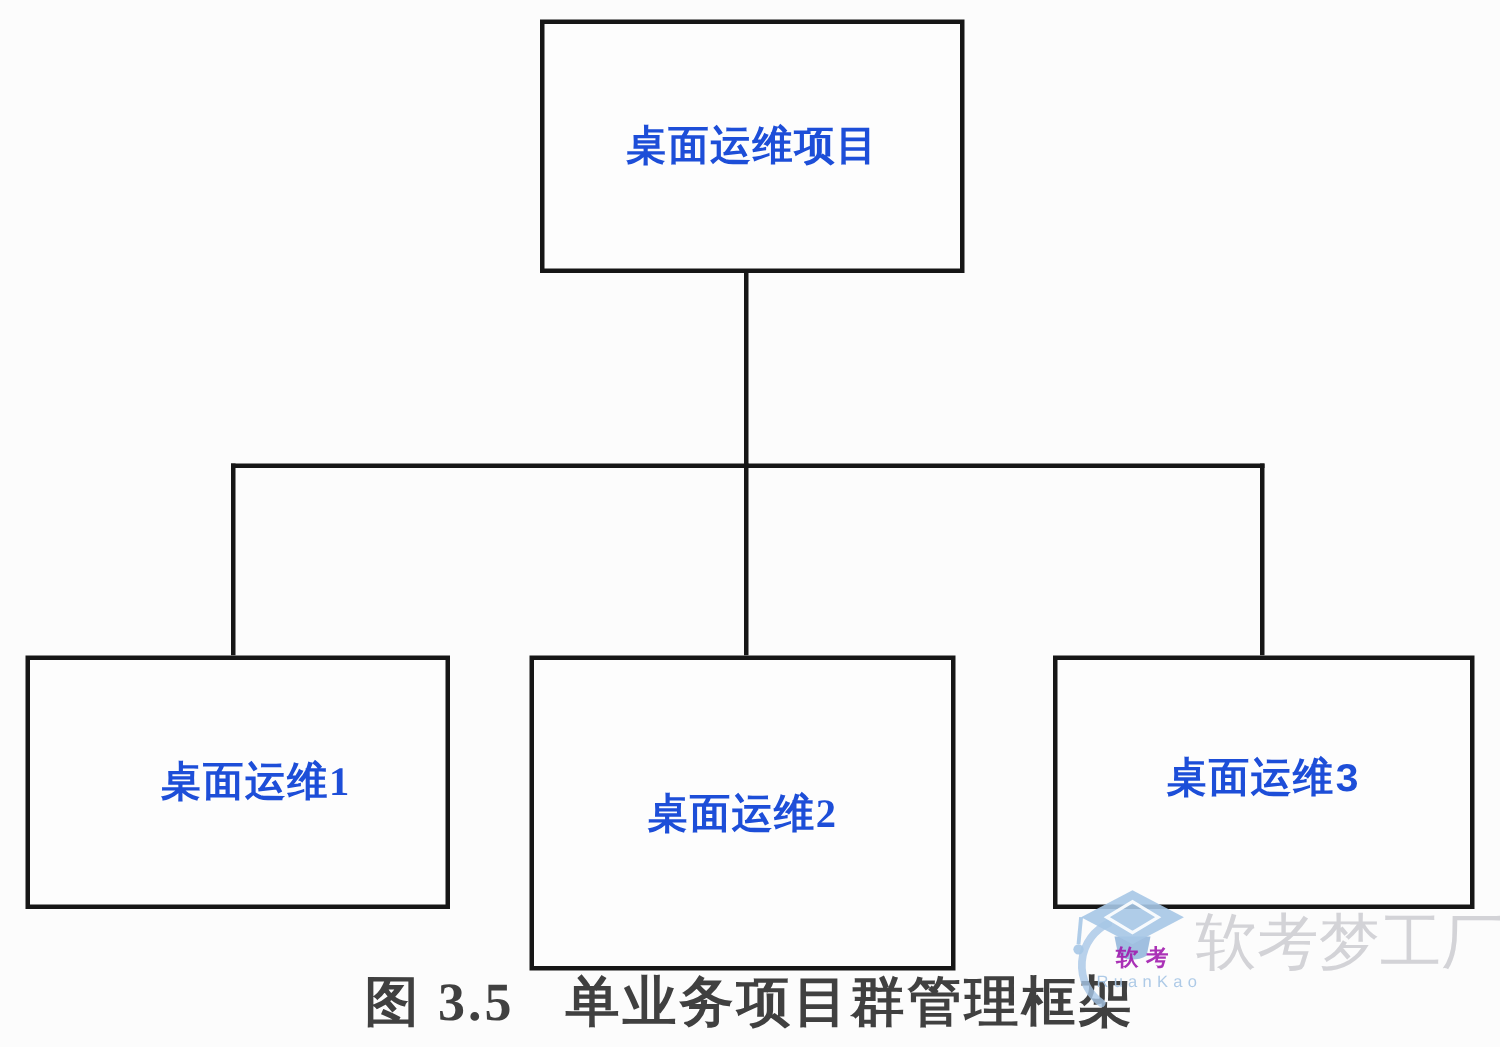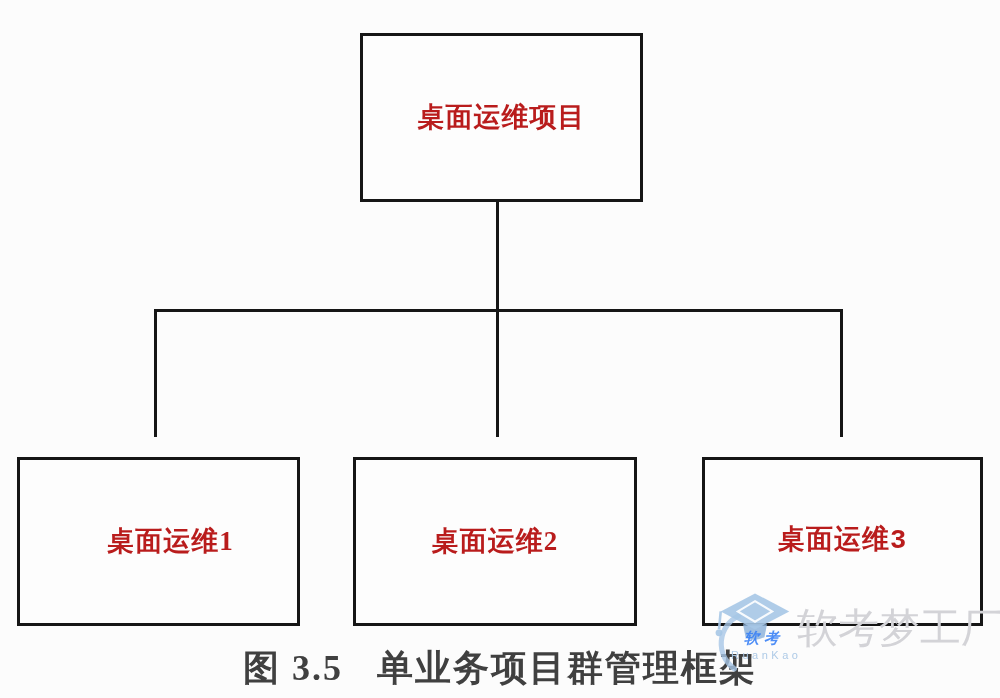--- a/index.html
+++ b/index.html
@@ -17,30 +17,29 @@
   .box {
     position: absolute;
     box-sizing: border-box;
     border: 3px solid #161616;
     background: #fdfdfd;
     display: flex;
     flex-direction: column;
     align-items: center;
     justify-content: center;
     text-align: center;
-    color: #b91c1c;
+    color: #1d4ed8;
     font-weight: bold;
     font-size: 27px;
     line-height: 1.35;
     letter-spacing: 1px;
-    margin-top: 20px;
   }
   .box-root { left: 360px; top: 13px;  width: 283px; height: 169px; }
   .box-c1   { left: 17px;  top: 437px; width: 283px; height: 169px; padding-left: 24px; }
-  .box-c2   { left: 353px; top: 437px; width: 284px; height: 169px; }
+  .box-c2   { left: 353px; top: 437px; width: 284px; height: 210px; }
   .box-c3   { left: 702px; top: 437px; width: 281px; height: 169px; font-family: Liberation Mono, monospace; }
   .line {
     position: absolute;
     background: #161616;
   }
   .line-v-root { left: 496px; top: 182px; width: 3px;   height: 130px; }
   .line-h-main { left: 154px; top: 309px; width: 689px; height: 3px;  }
   .line-v-c1   { left: 154px; top: 309px; width: 3px;   height: 128px; }
   .line-v-c2   { left: 496px; top: 309px; width: 3px;   height: 128px; }
   .line-v-c3   { left: 840px; top: 309px; width: 3px;   height: 128px; }
@@ -129,18 +128,18 @@
 
       <path d="M 36 40 L 64 40 L 61 55 Q 50 61 39 55 Z" fill="#8fb4da" opacity="0.85"></path>
 
       <polygon points="50,4 90,25 50,46 10,25" fill="#a6c6e6" opacity="0.9"></polygon>
 
       <polygon points="50,13 70,25 50,37 30,25" fill="none" stroke="#ffffff" stroke-width="2.5" opacity="0.9"></polygon>
 
       <polyline points="10,25 8,46" fill="none" stroke="#a6c6e6" stroke-width="3" opacity="0.9"></polyline>
       <circle cx="8" cy="50" r="4" fill="#a6c6e6" opacity="0.9"></circle>
     </svg>
-    <div class="wm-logo-label" style="color:#3b82f6;font-style:italic;">软考</div>
+    <div class="wm-logo-label" style="color:#a21caf;">软考</div>
     <div class="wm-logo-sublabel" style="color:#aac8e6;">RuanKao</div>
     <div class="wm-brand" style="color:#d3d3d7;">软考梦工厂</div>
   </div>
 
 </div>
 
 </body></html>

